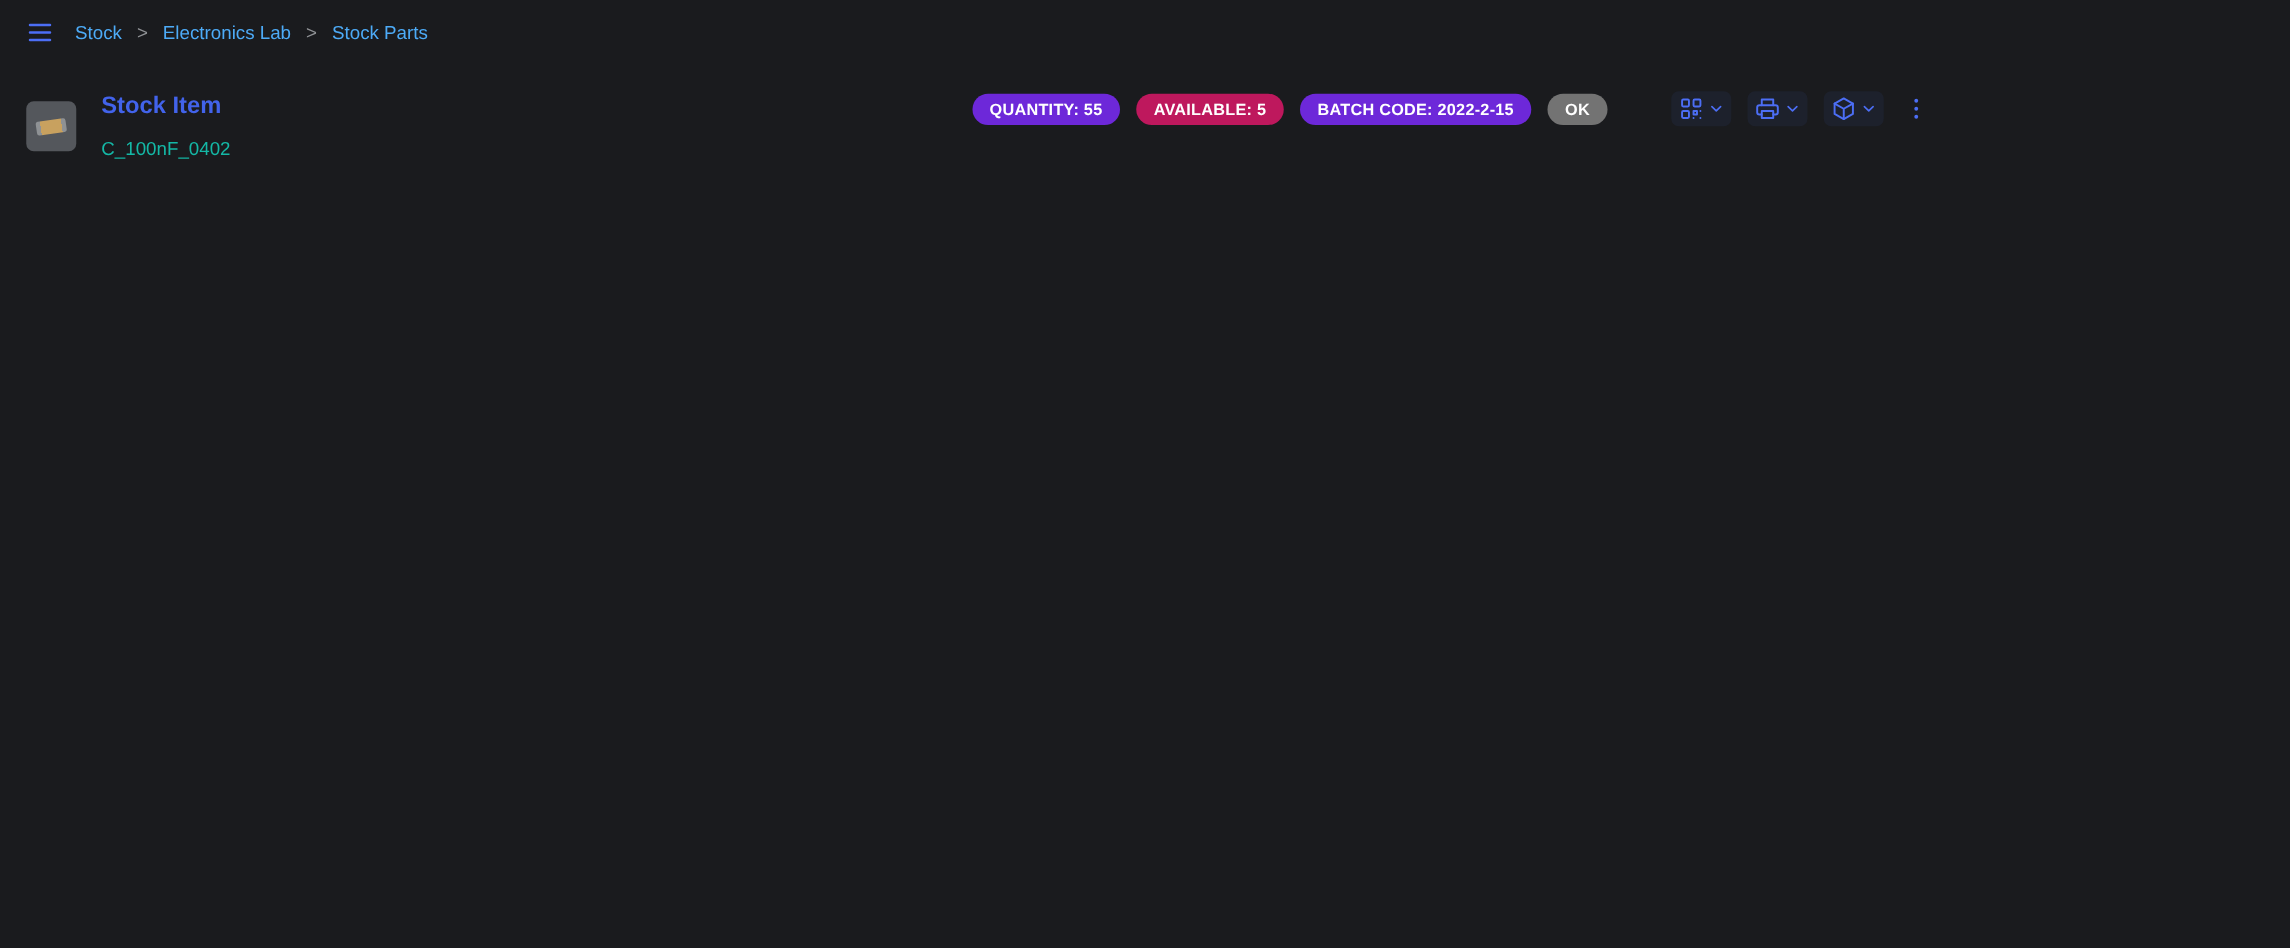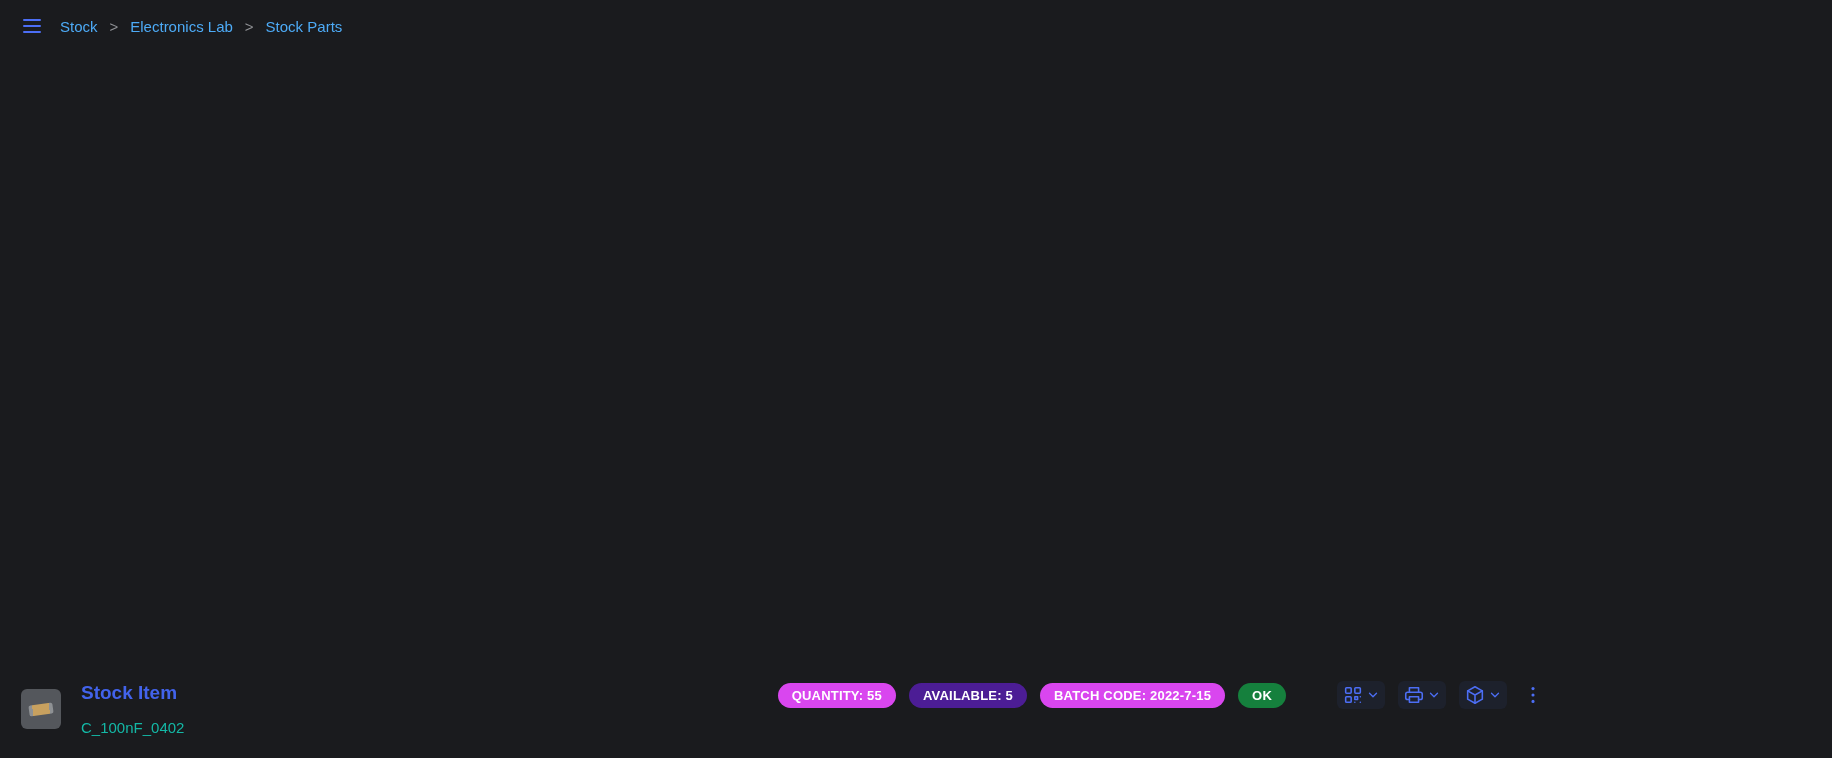--- a/index.html
+++ b/index.html
@@ -4,43 +4,43 @@
 <style>
   * { margin:0; padding:0; box-sizing:border-box; }
   html,body { width:1832px; height:758px; }
   body {
     background:#1a1b1e;
     color:#c1c2c5;
     font-family:"Liberation Sans", sans-serif;
     font-size:15px;
     overflow:hidden;
   }
-  .app { width:1557px; height:758px; display:flex; flex-direction:column;justify-content:space-between; }
+  .app { width:1557px; height:758px; display:flex; flex-direction:column; }
 
   
   .topbar { height:52px; display:flex; align-items:center; gap:16px; padding:0 20px; }
   .hamburger { color:#4c6ef5; cursor:pointer; display:flex; align-items:center; }
   .breadcrumb { display:flex; align-items:center; gap:12px; font-size:15px; }
   .breadcrumb a { color:#4dabf7; text-decoration:none; cursor:pointer; }
   .crumb-sep { color:#909296; }
 
   
   .header { height:98px; display:flex; align-items:center; padding:0 11px 0 21px; }
   .thumb { width:40px; height:40px; border-radius:6px; background:#54575c; position:relative; overflow:hidden; flex-shrink:0; }
   .thumb .cap { position:absolute; left:8px; top:15px; width:24px; height:11px; border-radius:2px;
     background:linear-gradient(90deg,#8e9194 0 15%, #c8a15f 15% 85%, #8e9194 85% 100%);
     transform:rotate(-8deg); }
   .titleblock { margin-left:20px; display:flex; flex-direction:column; gap:15px; }
   .page-title { font-size:19px; font-weight:700; color:#4263eb; }
   .page-subtitle { font-size:15px; color:#14b8a6; }
   .header-right { margin-left:auto; display:flex; align-items:center; gap:13px; align-self:flex-start; margin-top:21px; }
   .badge { padding:5px 14px; border-radius:14px; color:#fff; font-size:13px; font-weight:700; letter-spacing:.2px; white-space:nowrap; }
-  .badge-blue   { background:#d946ef; }
-  .badge-orange { background:#4c1d95; }
-  .badge-green  { background:#15803d; }
+  .badge-blue   { background:#6d28d9; }
+  .badge-orange { background:#be185d; }
+  .badge-green  { background:#737373; }
   .header-actions { display:flex; align-items:center; gap:13px; margin-left:38px; }
   .action-group { display:flex; align-items:center; gap:2px; color:#4c6ef5; background:rgba(76,110,245,0.07);
     border-radius:6px; padding:3px 5px; cursor:pointer; }
   .dots-btn { color:#4c6ef5; cursor:pointer; display:flex; align-items:center; padding:3px 2px; }
 </style>
 </head>
 <body>
 
 <div class="app">
 
@@ -63,21 +63,21 @@
     <div class="thumb">
         <div class="cap"></div>
       </div>
     <div class="titleblock">
       <div class="page-title">Stock Item</div>
       <div class="page-subtitle">C_100nF_0402</div>
     </div>
     <div class="header-right">
       <span class="badge badge-blue">QUANTITY: 55</span>
       <span class="badge badge-orange">AVAILABLE: 5</span>
-      <span class="badge badge-blue">BATCH CODE: 2022-7-15</span>
+      <span class="badge badge-blue">BATCH CODE: 2022-2-15</span>
       <span class="badge badge-green">OK</span>
       <div class="header-actions">
         <span class="action-group">
           <svg width="22" height="22" viewBox="0 0 24 24" fill="none" stroke="currentColor" stroke-width="1.7" stroke-linecap="round" stroke-linejoin="round">
               <rect x="4" y="4" width="6" height="6" rx="1"></rect>
               <rect x="14" y="4" width="6" height="6" rx="1"></rect>
               <rect x="4" y="14" width="6" height="6" rx="1"></rect>
               <path d="M14 14h3v3h-3z"></path>
               <path d="M20 14v.01M14 20h.01M20 20h.01"></path>
             </svg>

